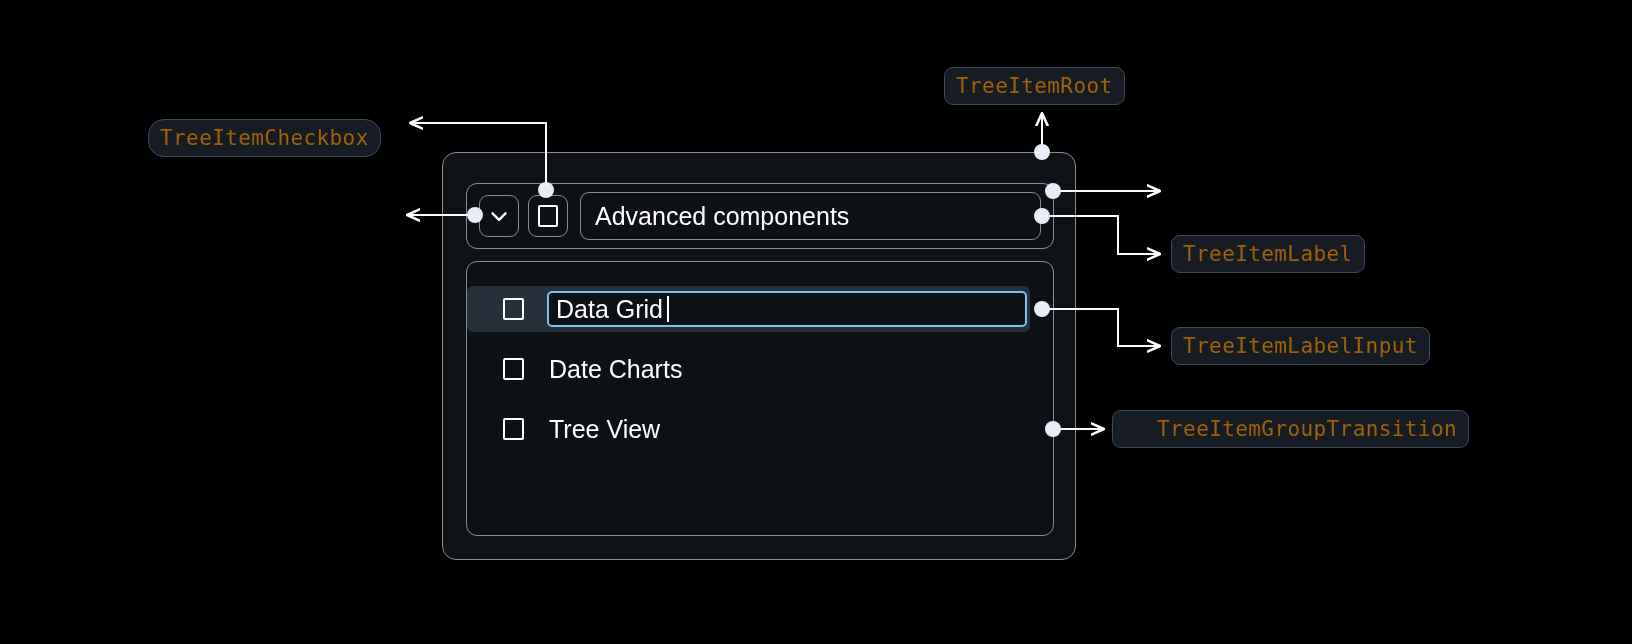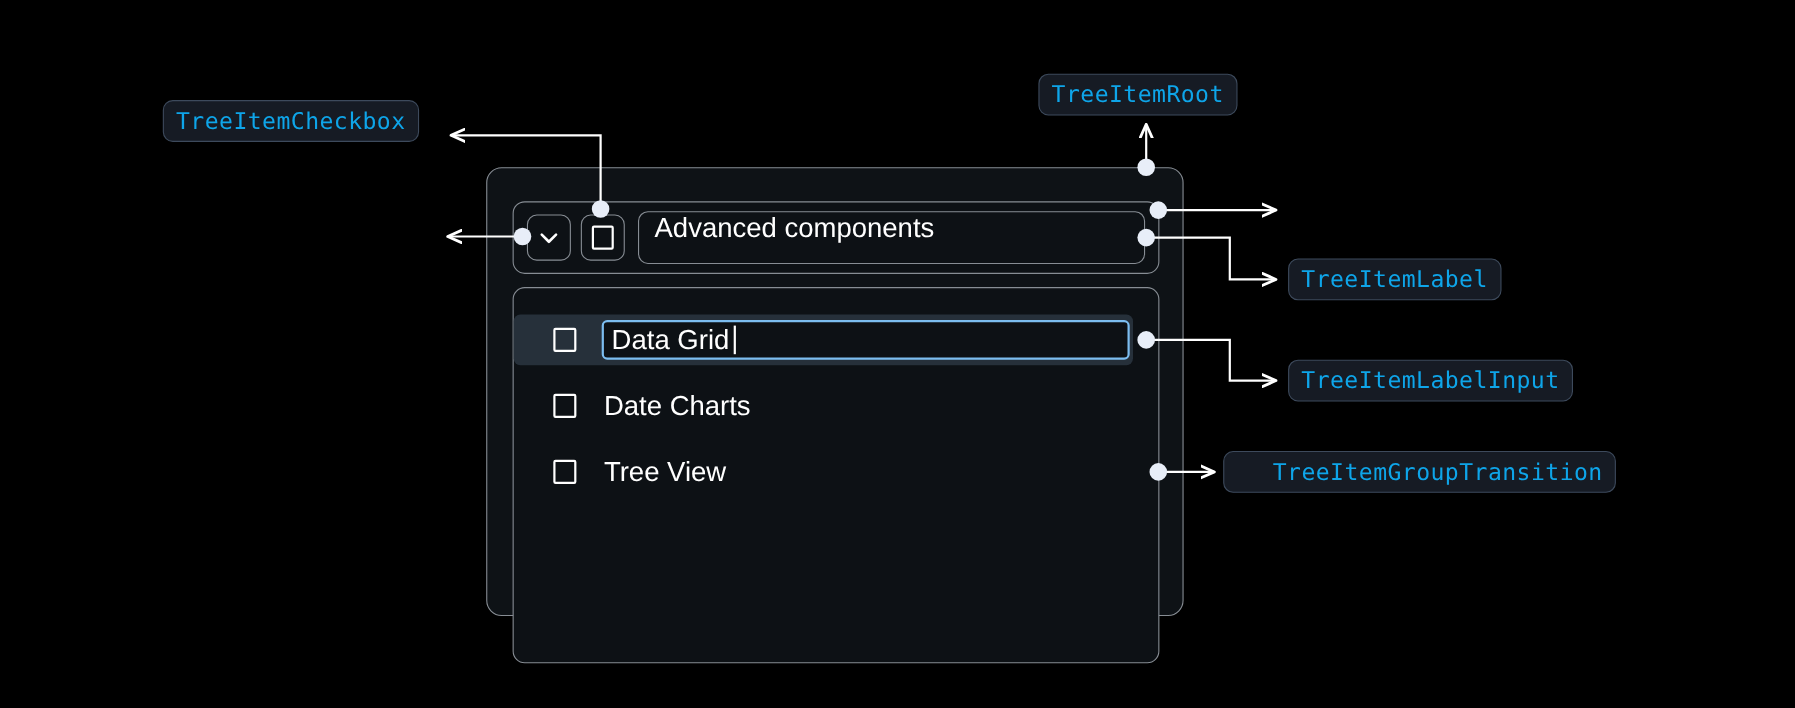--- a/index.html
+++ b/index.html
@@ -20,21 +20,21 @@
   
   .pill {
     position: absolute;
     box-sizing: border-box;
     display: flex;
     align-items: center;
     justify-content: center;
     font-family: "DejaVu Sans Mono", monospace;
     font-size: 21px;
     letter-spacing: 0.4px;
-    color: #0ea5e9;
+    color: #a16207;
     background: #161b24;
     border: 1.6px solid #3d4a5c;
     border-radius: 9px;
     height: 38px;
     padding: 0 11px;
     white-space: nowrap;
     line-height: 1;
   }
 
   
@@ -97,31 +97,32 @@
   }
 
   .root-label {
     margin-left: 12px;
     flex: 1 1 auto;
     height: 48px;
     box-sizing: border-box;
     border: 1.7px solid #878d94;
     border-radius: 9px;
     display: flex;
+    align-items: center;
     padding-left: 14px;
     color: #ffffff;
     font-size: 25px;
   }
 
   .group-transition {
     position: absolute;
     left: 23px;
     top: 108px;
     width: 588px;
-    height: 342px;
+    height: 275px;
     box-sizing: border-box;
     background: #0d1115;
     border: 1.7px solid #878d94;
     border-radius: 11px;
     padding-top: 24px;
   }
 
   .tree-item {
     position: relative;
     display: flex;
@@ -227,21 +228,21 @@
       </div>
 
       <div class="tree-item">
         <span class="item-cb"></span>
         <span class="item-text">Tree View</span>
       </div>
 
     </div>
   </div>
 
-  <div class="pill" style="left:148px; top:91px;">
+  <div class="pill" style="left:148px; top:119px;border-radius:16px;">
     <span>TreeItemCheckbox</span>
   </div>
 
 
   <div class="pill" style="left:944px; top:67px;">
     <span>TreeItemRoot</span>
   </div>
 
 
   <div class="pill" style="left:1171px; top:235px;">

